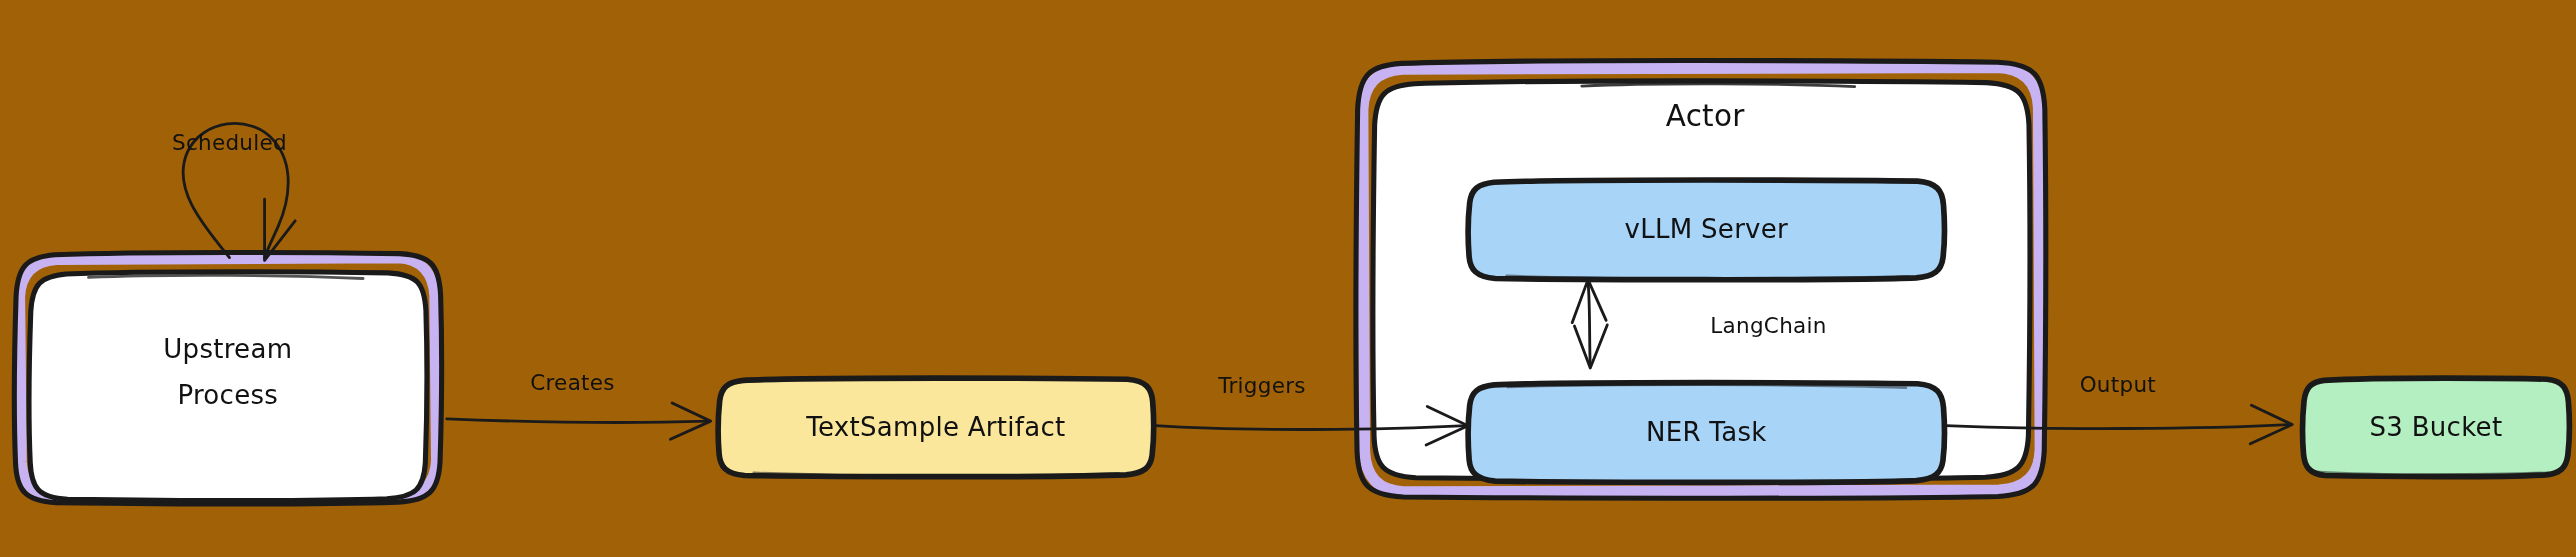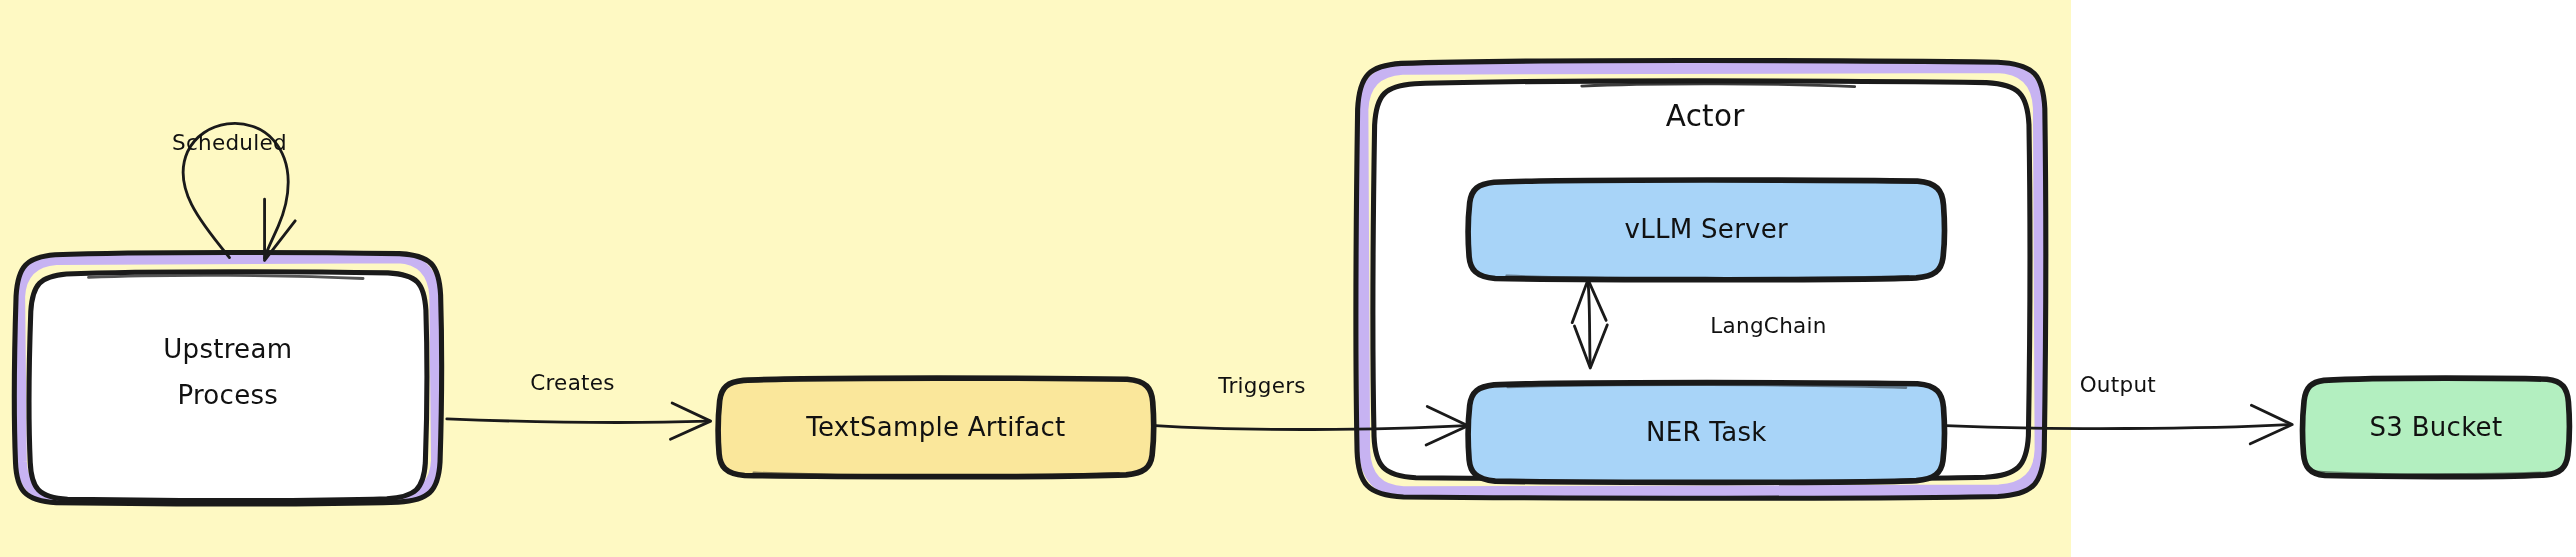--- a/index.html
+++ b/index.html
@@ -9,23 +9,23 @@
     background: #ffffff;
   }
   body {
     width: 2576px;
     height: 557px;
     overflow: hidden;
     font-family: "DejaVu Sans", sans-serif;
   }
   #diagram-root {
     position: relative;
-    width: 2071px;
+    width: 2576px;
     height: 557px;
-    background: #fef9c3;
+    background: #a16207;
   }
   svg#canvas {
     position: absolute;
     top: 0;
     left: 0;
     width: 2576px;
     height: 557px;
     display: block;
   }
   .node-label,

